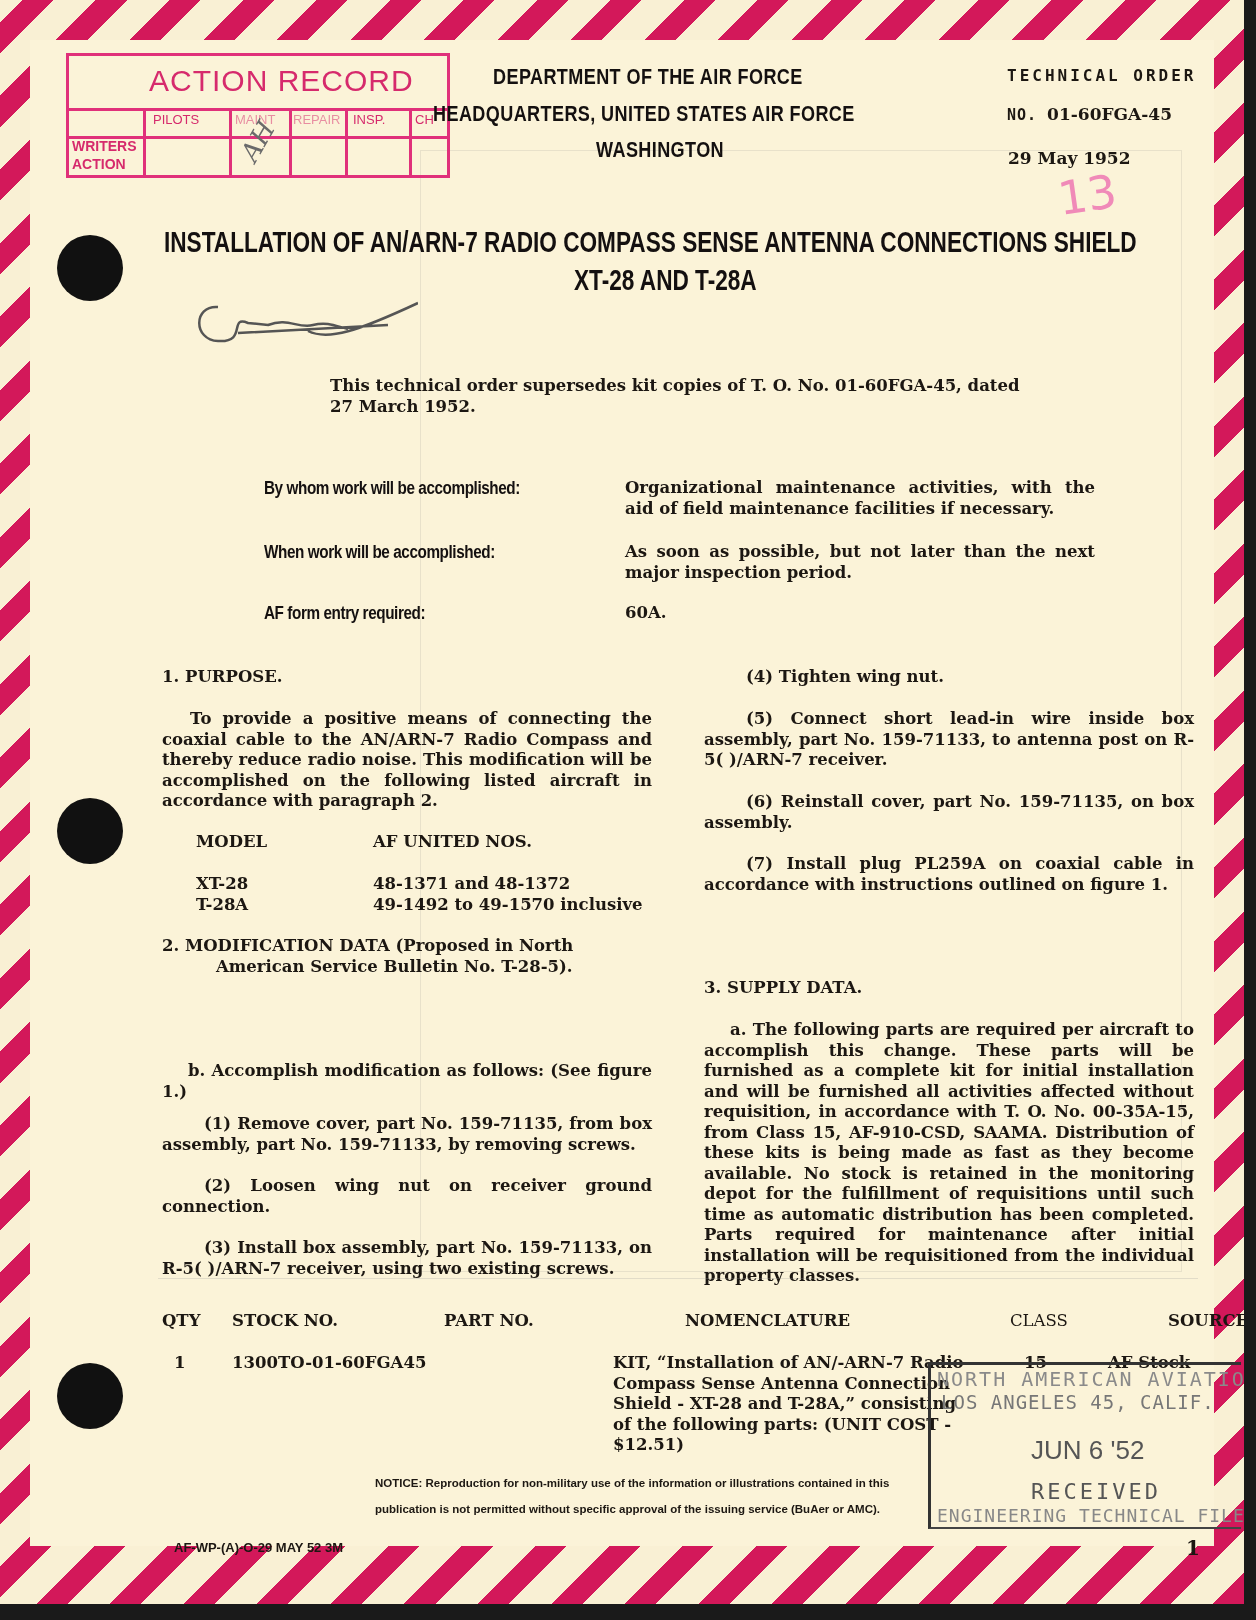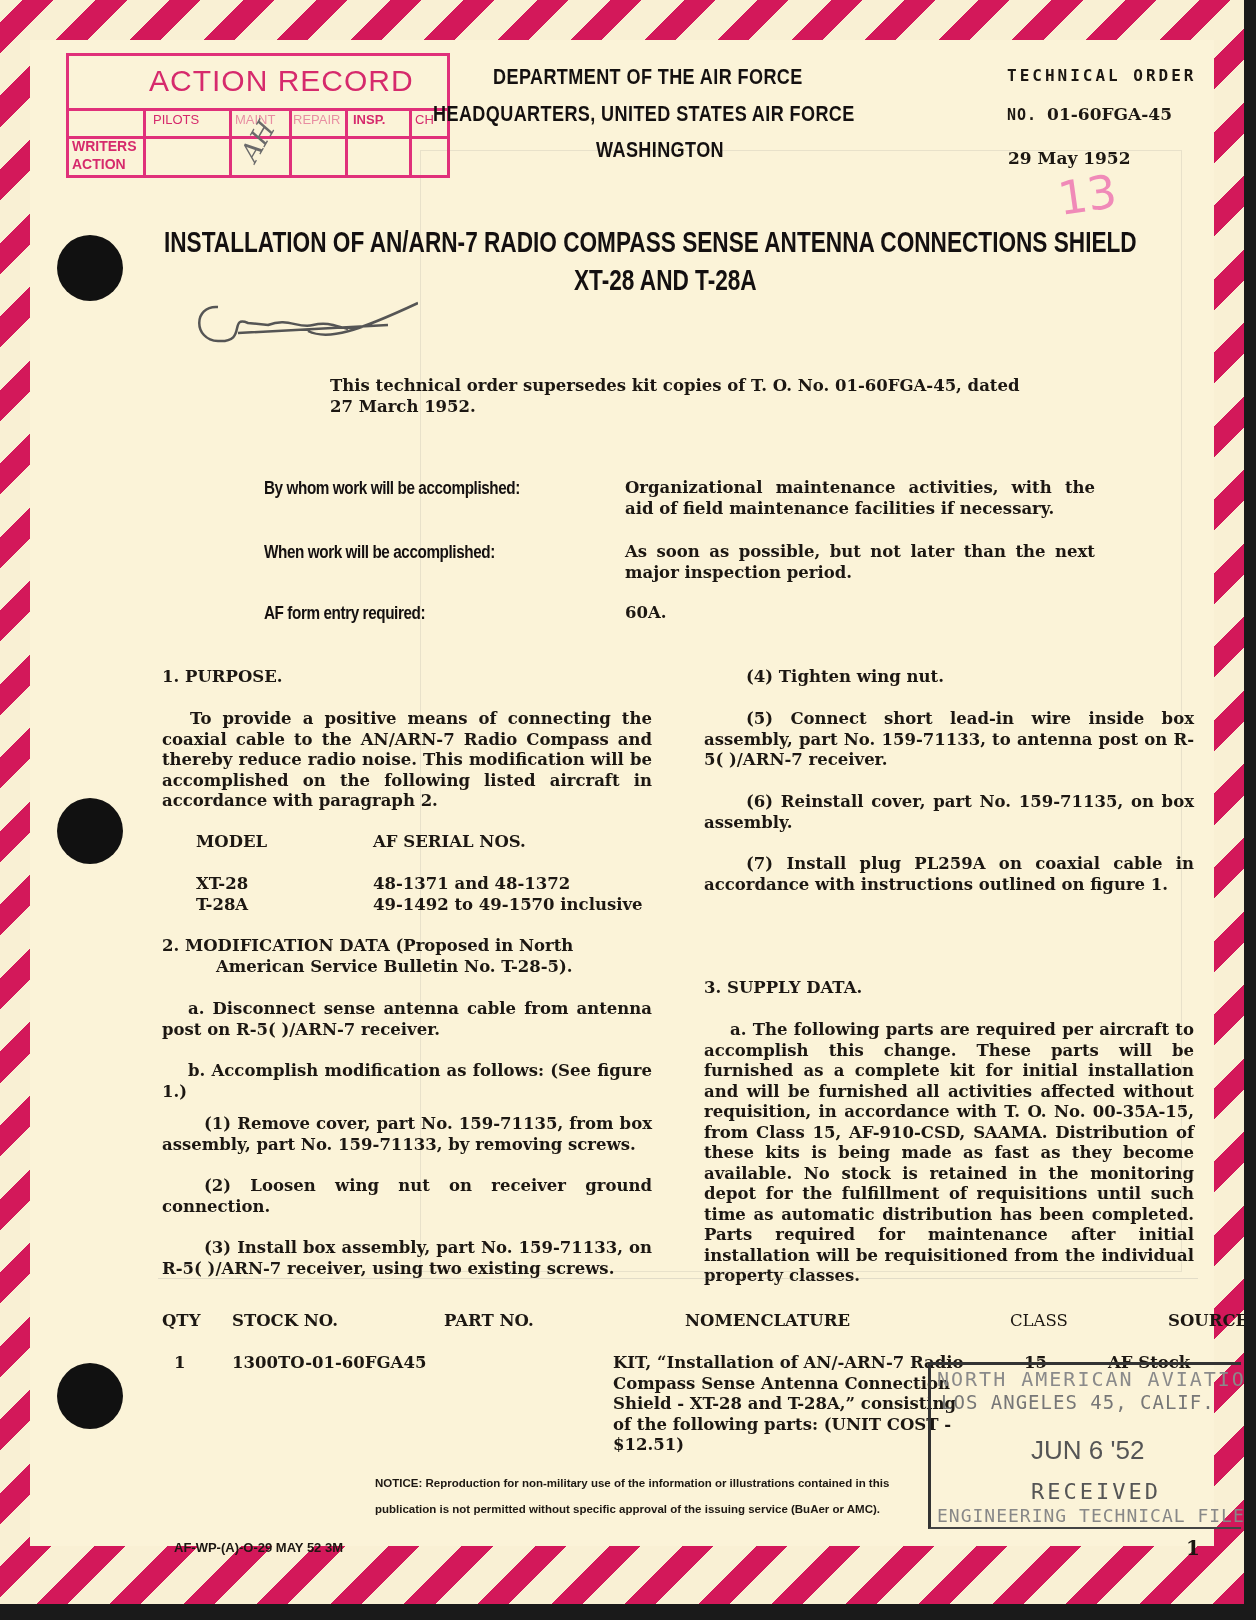--- a/index.html
+++ b/index.html
@@ -58,21 +58,21 @@
     <div class="action-vline" style="left:74px;"></div>
     <div class="action-vline" style="left:160px;"></div>
     <div class="action-vline" style="left:220px;"></div>
     <div class="action-vline" style="left:276px;"></div>
     <div class="action-vline" style="left:340px;"></div>
     <div class="action-hline2"></div>
     <div class="action-cols">
       <span class="stamp-red" style="left:84px;">PILOTS</span>
       <span class="stamp-red" style="left:166px;opacity:0.5;">MAINT</span>
       <span class="stamp-red" style="left:224px;opacity:0.5;">REPAIR</span>
-      <span class="stamp-red" style="left:284px;font-weight:bold;">INSP.</span>
+      <span class="stamp-red" style="left:284px;">INSP.</span>
       <span class="stamp-red" style="left:346px;">CH</span>
     </div>
     <div class="abs stamp-red" style="left:3px;top:82px;font-size:14px;font-weight:bold;">WRITERS</div>
     <div class="abs stamp-red" style="left:3px;top:100px;font-size:14px;font-weight:bold;">ACTION</div>
     <div class="abs" style="left:168px;top:70px;font-family:'DejaVu Serif',serif;font-style:italic;font-size:26px;color:#6a6a6a;transform:rotate(-60deg);">AH</div>
   </div>
 
   <div class="abs cond hdr" style="left:493px;top:64px;transform:scaleX(0.82);">DEPARTMENT OF THE AIR FORCE</div>
   <div class="abs cond hdr" style="left:433px;top:101px;transform:scaleX(0.82);">HEADQUARTERS, UNITED STATES AIR FORCE</div>
   <div class="abs cond hdr" style="left:596px;top:137px;transform:scaleX(0.82);">WASHINGTON</div>
@@ -97,29 +97,28 @@
   <div class="abs label-bold" style="left:264px;top:478px;transform:scaleX(0.85);transform-origin:left top;">By whom work will be accomplished:</div>
   <div class="abs serif body-text" style="left:625px;top:478px;width:470px;font-weight:bold;">Organizational maintenance activities, with the aid of field maintenance facilities if necessary.</div>
   <div class="abs label-bold" style="left:264px;top:542px;transform:scaleX(0.85);transform-origin:left top;">When work will be accomplished:</div>
   <div class="abs serif body-text" style="left:625px;top:542px;width:470px;font-weight:bold;">As soon as possible, but not later than the next major inspection period.</div>
   <div class="abs label-bold" style="left:264px;top:603px;transform:scaleX(0.85);transform-origin:left top;">AF form entry required:</div>
   <div class="abs serif body-text" style="left:625px;top:603px;font-weight:bold;">60A.</div>
 
   <div class="abs serif" style="left:162px;top:667px;font-size:16.5px;font-weight:bold;">1.  PURPOSE.</div>
   <div class="abs serif body-text" style="left:162px;top:709px;width:490px;text-indent:28px;font-weight:bold;">To provide a positive means of connecting the coaxial cable to the AN/ARN-7 Radio Compass and thereby reduce radio noise. This modification will be accomplished on the following listed aircraft in accordance with paragraph 2.</div>
   <div class="abs serif" style="left:196px;top:832px;font-size:16.5px;font-weight:bold;">MODEL</div>
-  <div class="abs serif" style="left:373px;top:832px;font-size:16.5px;font-weight:bold;">AF SERIAL NOS.</div>
+  <div class="abs serif" style="left:373px;top:832px;font-size:16.5px;font-weight:bold;">AF UNITED NOS.</div>
   <div class="abs serif" style="left:196px;top:874px;font-size:16.5px;font-weight:bold;">XT-28</div>
   <div class="abs serif" style="left:373px;top:874px;font-size:16.5px;font-weight:bold;">48-1371 and 48-1372</div>
   <div class="abs serif" style="left:196px;top:895px;font-size:16.5px;font-weight:bold;">T-28A</div>
   <div class="abs serif" style="left:373px;top:895px;font-size:16.5px;font-weight:bold;">49-1492 to 49-1570 inclusive</div>
 
   <div class="abs serif" style="left:162px;top:936px;font-size:16.5px;font-weight:bold;">2.  MODIFICATION DATA (Proposed in North</div>
   <div class="abs serif" style="left:216px;top:957px;font-size:16.5px;font-weight:bold;">American Service Bulletin No. T-28-5).</div>
-  <div class="abs serif body-text" style="left:162px;top:999px;width:490px;text-indent:26px;font-weight:bold;">a.  Disconnect sense antenna cable from antenna post on R-5( )/ARN-7 receiver.</div>
   <div class="abs serif body-text" style="left:162px;top:1061px;width:490px;text-indent:26px;font-weight:bold;">b.  Accomplish modification as follows: (See figure 1.)</div>
   <div class="abs serif body-text" style="left:162px;top:1114px;width:490px;text-indent:42px;font-weight:bold;">(1)  Remove cover, part No. 159-71135, from box assembly, part No. 159-71133, by removing screws.</div>
   <div class="abs serif body-text" style="left:162px;top:1176px;width:490px;text-indent:42px;font-weight:bold;">(2)  Loosen wing nut on receiver ground connection.</div>
   <div class="abs serif body-text" style="left:162px;top:1238px;width:490px;text-indent:42px;font-weight:bold;">(3)  Install box assembly, part No. 159-71133, on R-5( )/ARN-7 receiver, using two existing screws.</div>
 
   <div class="abs serif body-text" style="left:704px;top:667px;width:490px;text-indent:42px;font-weight:bold;">(4)  Tighten wing nut.</div>
   <div class="abs serif body-text" style="left:704px;top:709px;width:490px;text-indent:42px;font-weight:bold;">(5)  Connect short lead-in wire inside box assembly, part No. 159-71133, to antenna post on R-5( )/ARN-7 receiver.</div>
   <div class="abs serif body-text" style="left:704px;top:792px;width:490px;text-indent:42px;font-weight:bold;">(6)  Reinstall cover, part No. 159-71135, on box assembly.</div>
   <div class="abs serif body-text" style="left:704px;top:854px;width:490px;text-indent:42px;font-weight:bold;">(7)  Install plug PL259A on coaxial cable in accordance with instructions outlined on figure 1.</div>
   <div class="abs serif" style="left:704px;top:978px;font-size:16.5px;font-weight:bold;">3.  SUPPLY DATA.</div>

